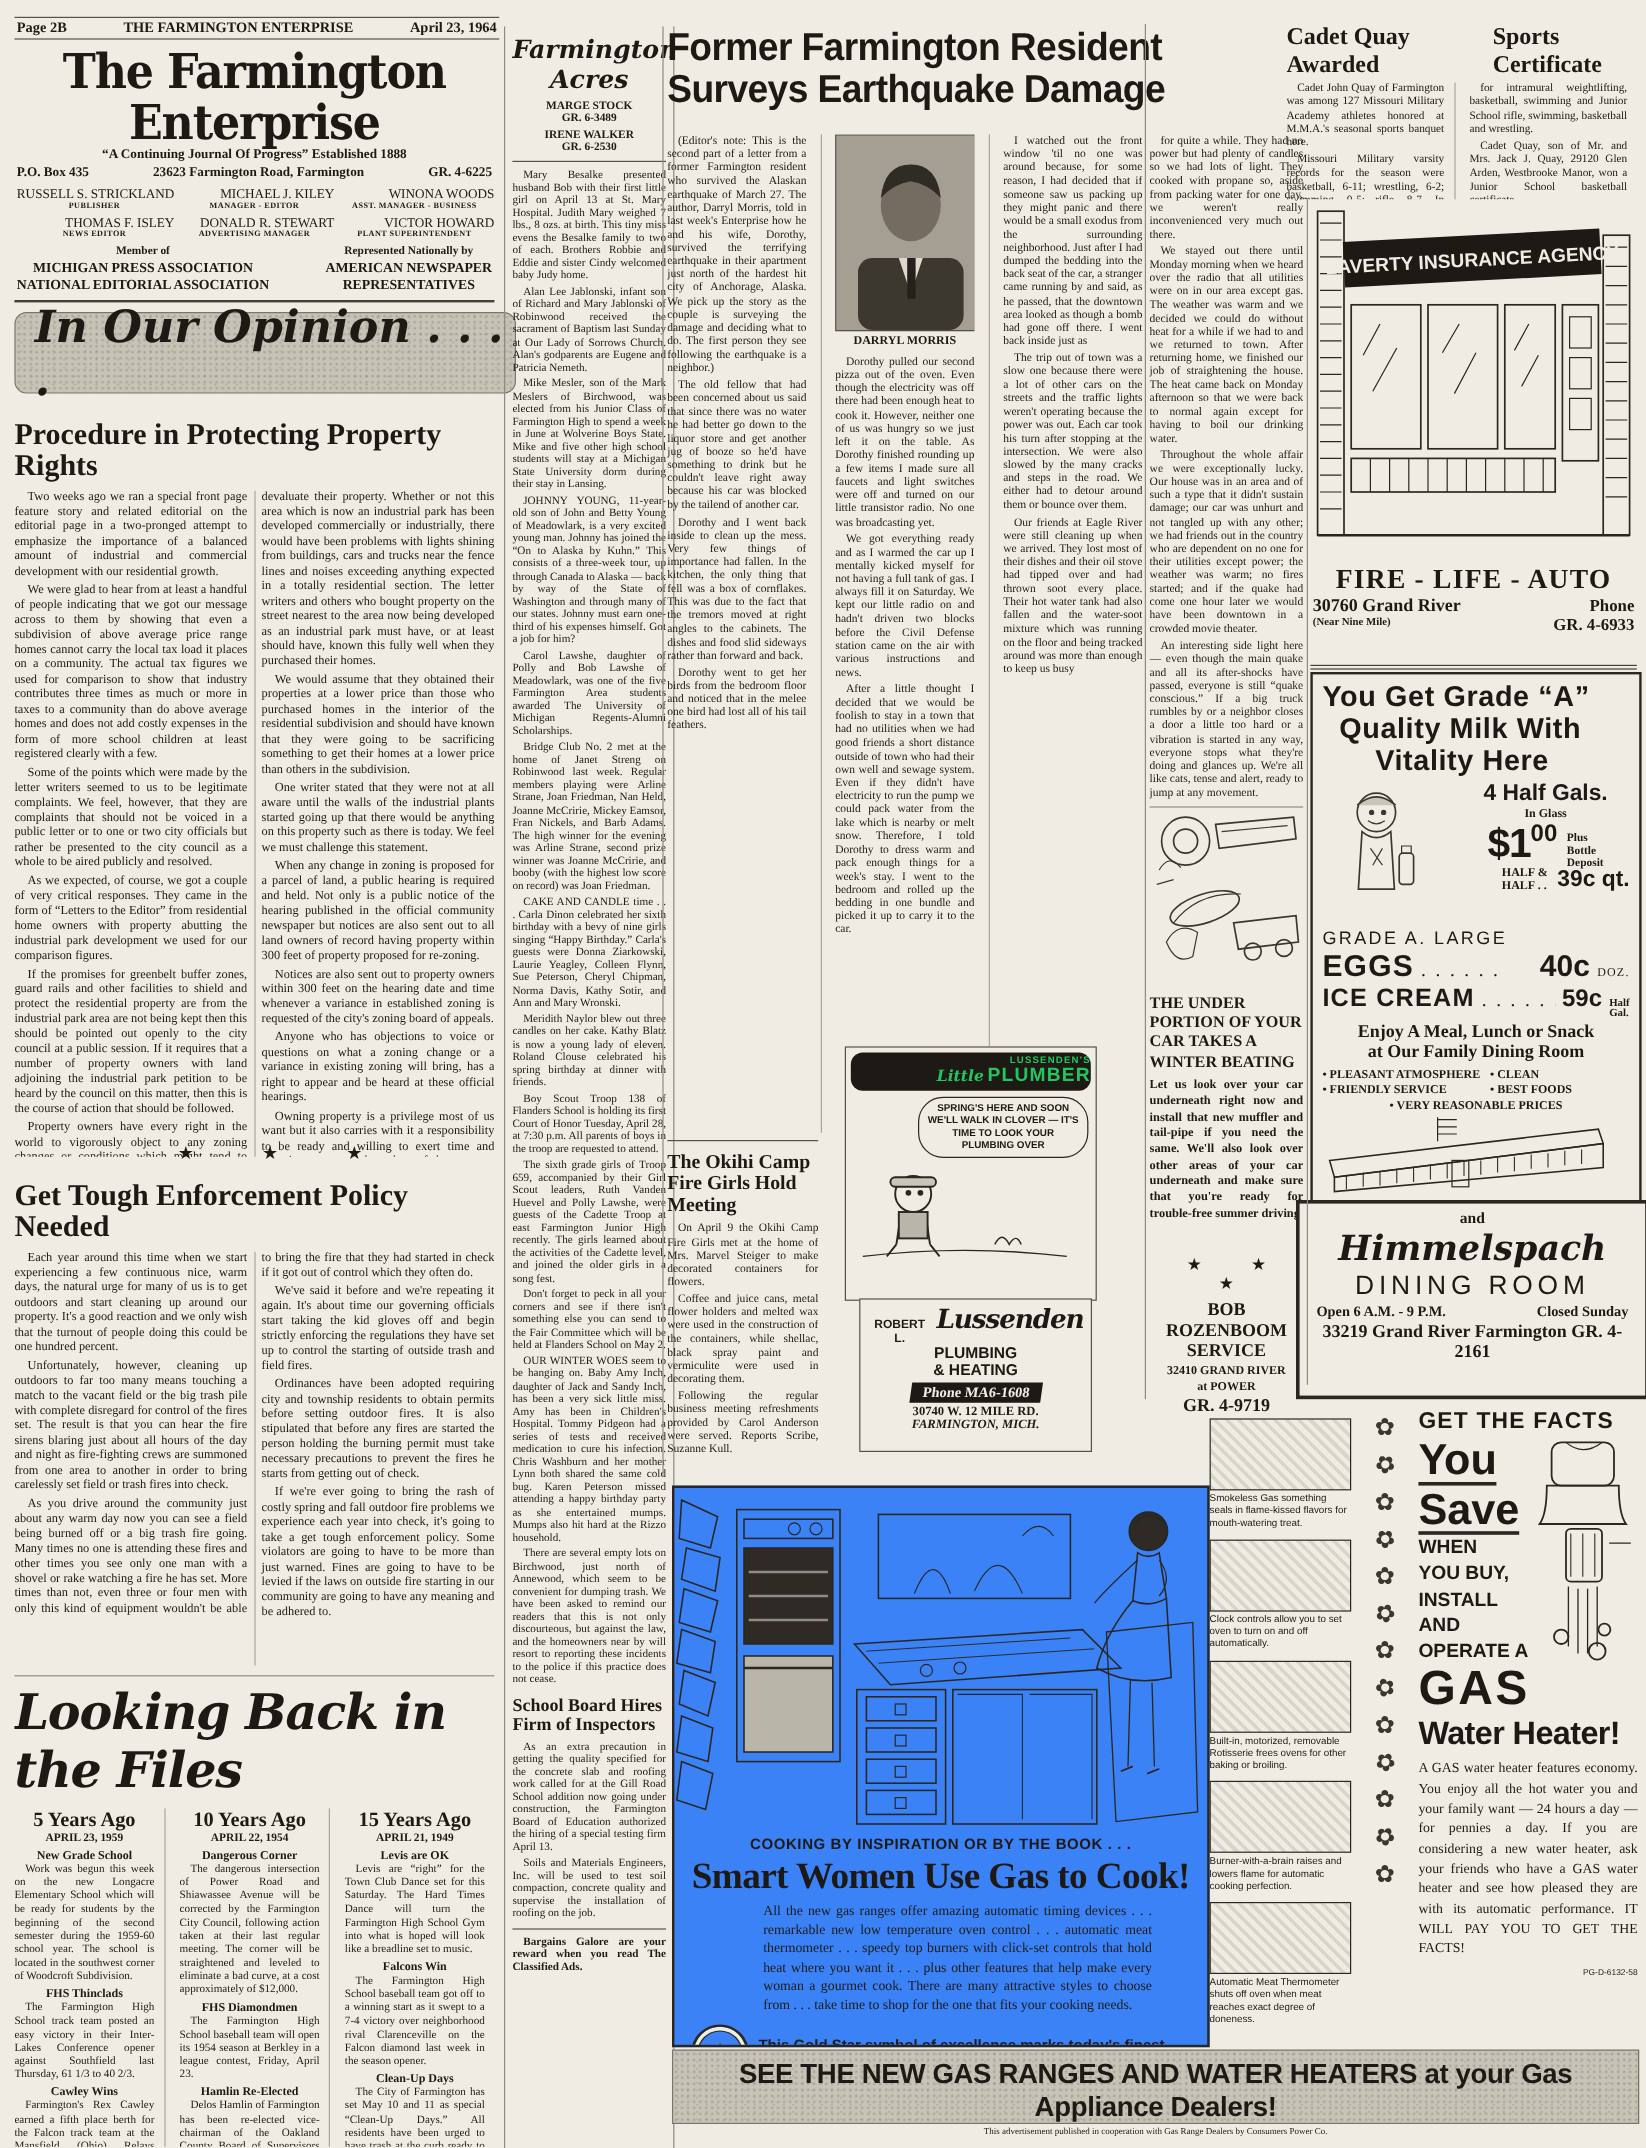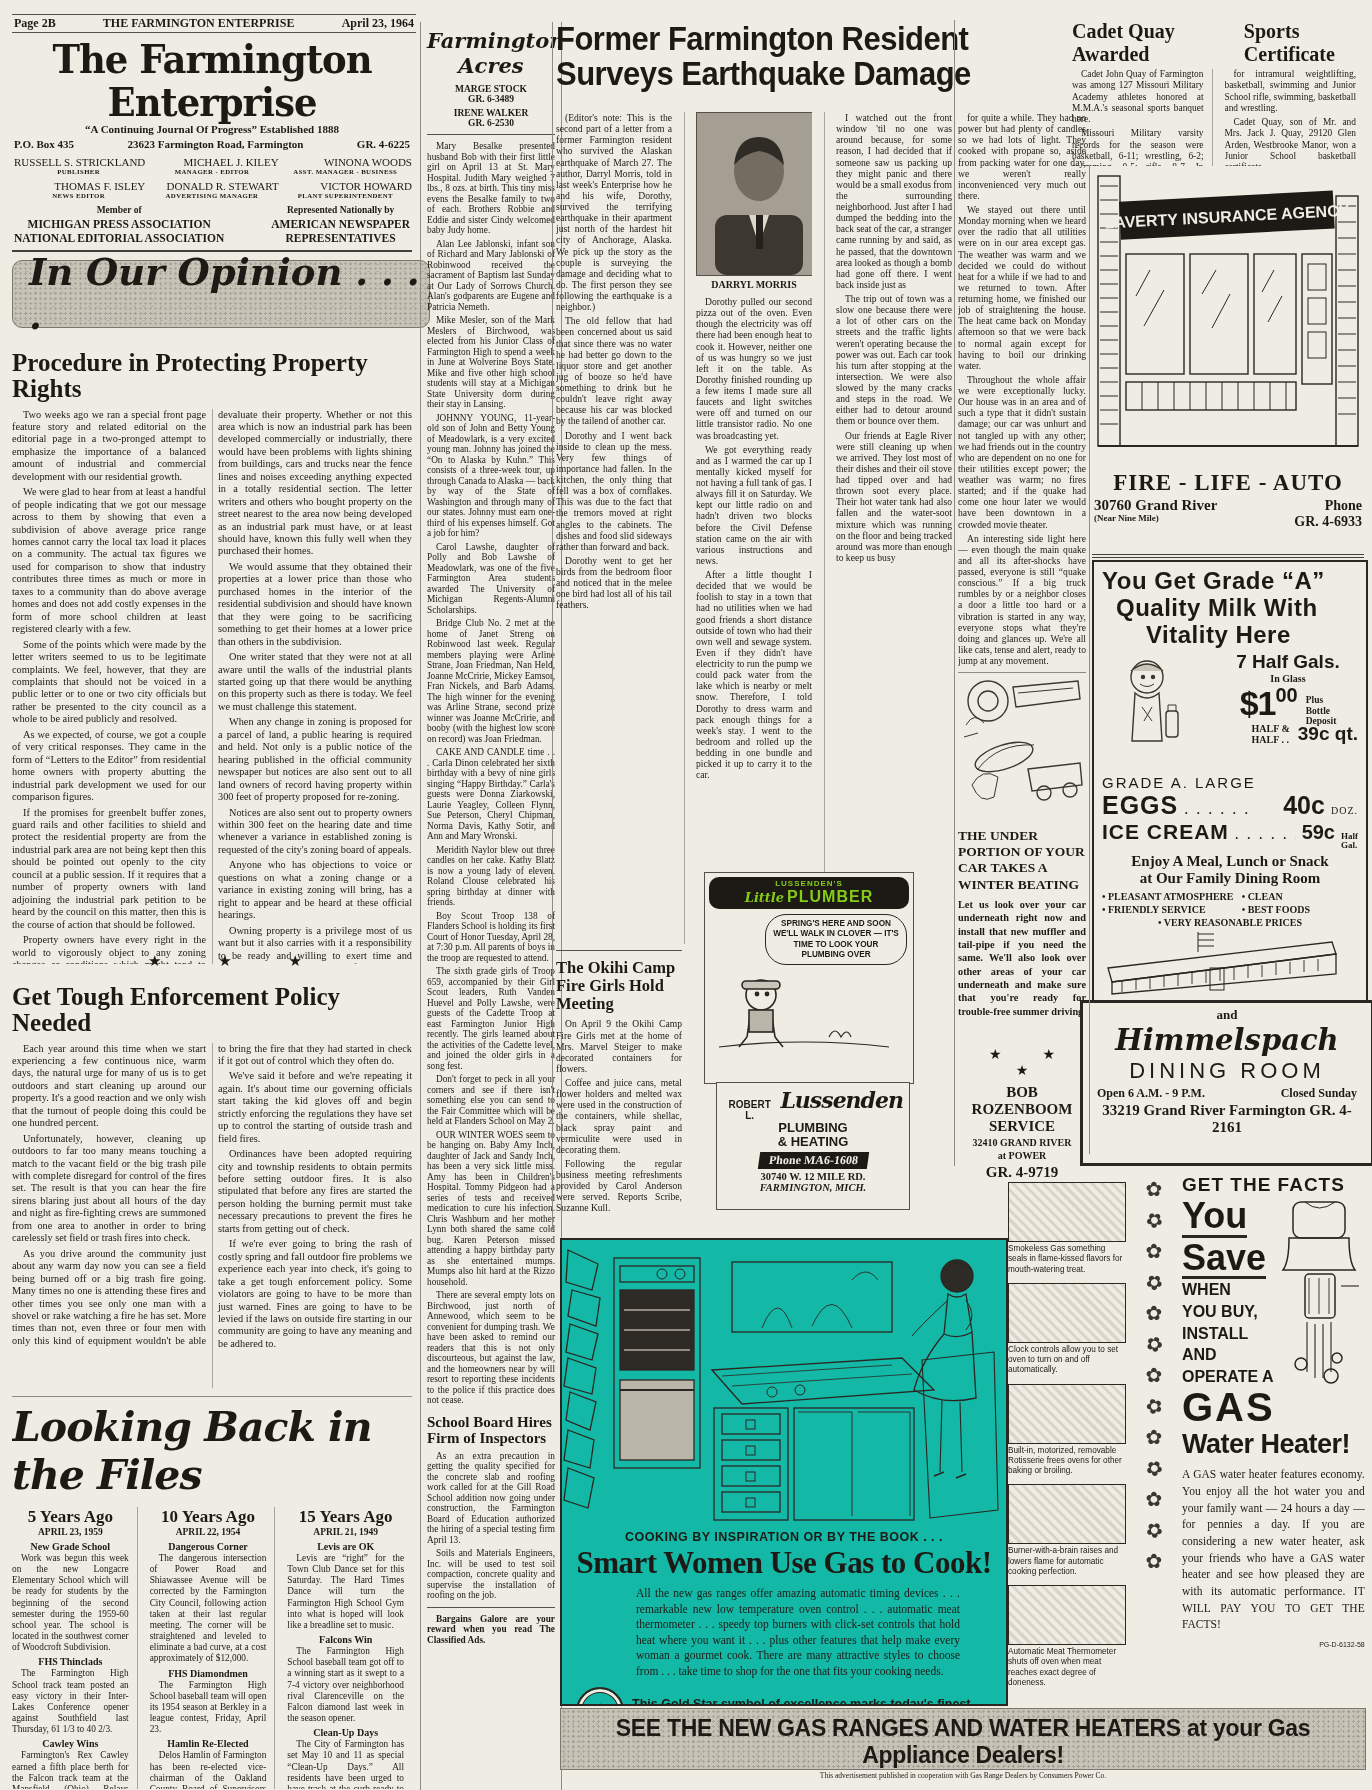--- a/index.html
+++ b/index.html
@@ -118,37 +118,37 @@
   .him{border:3px solid #2a2722;text-align:center;padding:4px 6px;background:#efece3;}
   .script{font-family:"DejaVu Serif",serif;font-style:italic;font-weight:bold;}
   .him-s1{font-size:30px;letter-spacing:1px;}
   .him-and{font-size:13px;font-weight:bold;}
   .him-s2{font-size:29px;}
   .him-dining{font-family:"Liberation Sans",sans-serif;font-size:22px;letter-spacing:4px;margin-top:1px;}
   .him-hours{display:flex;justify-content:space-between;font-weight:bold;font-size:12px;padding:2px 8px 0;}
   .him-addr{font-weight:bold;font-size:15px;margin-top:1px;}
   
   .toon{border:1px solid #55514a;background:#efece3;padding:4px;}
-  .pl-band{background:#1d1a15;color:#84cc16;border-radius:10px;text-align:center;padding:2px 0 3px;}
+  .pl-band{background:#1d1a15;color:#22c55e;border-radius:10px;text-align:right;padding:2px 0 3px;}
   .pl-b1{font-family:"Liberation Sans",sans-serif;font-weight:bold;font-size:8px;letter-spacing:1px;display:block;}
   .pl-b2{font-family:"DejaVu Serif",serif;font-style:italic;font-weight:bold;font-size:13px;margin-right:3px;}
   .pl-b3{font-family:"Liberation Sans",sans-serif;font-weight:bold;font-size:16px;letter-spacing:1px;}
   .bubble{border:1.5px solid #2a2722;border-radius:21px;background:#efece3;
           font-family:"Liberation Sans",sans-serif;font-weight:bold;font-size:8.2px;text-align:center;
           padding:4px 6px;margin:5px 2px 2px 56px;line-height:1.25;}
   .plbox{border:1px solid #55514a;padding:4px 6px;text-align:center;background:#efece3;}
   .plbox-top{display:flex;align-items:baseline;justify-content:center;gap:4px;}
   .pl-robert{font-family:"Liberation Sans",sans-serif;font-weight:bold;font-size:10px;}
   .pl-luss{font-family:"DejaVu Serif",serif;font-style:italic;font-weight:bold;font-size:22px;letter-spacing:-1px;}
   .pl-ph{background:#1d1a15;color:#efece3;font-weight:bold;font-size:12px;padding:1px 10px;display:inline-block;
          transform:skewX(-8deg);margin:2px 0;}
   .pl-l1{font-family:"Liberation Sans",sans-serif;font-weight:bold;font-size:13px;line-height:1.1;}
   .pl-addr{font-weight:bold;font-size:10.5px;} .pl-city{font-style:italic;font-weight:bold;font-size:10.5px;}
   
-  .gascook{border:2px solid #2a2722;background:#14b8a6;overflow:hidden;}
+  .gascook{border:2px solid #2a2722;background:#3b82f6;overflow:hidden;}
   .gc-kicker{font-family:"Liberation Sans",sans-serif;font-weight:bold;font-size:12.5px;text-align:center;letter-spacing:.5px;}
   .gc-head{font-family:"Liberation Serif",serif;font-weight:bold;font-size:31px;text-align:center;
            letter-spacing:-.5px;margin:1px 0 5px;}
   .gc-body{font-size:11.5px;line-height:1.35;text-align:justify;margin:0 46px 8px 74px;}
   .gc-star-row{display:flex;align-items:center;gap:8px;margin:2px 10px 6px 14px;}
   .seal{width:44px;height:44px;border:2px solid #2a2722;border-radius:50%;display:flex;align-items:center;
         justify-content:center;font-size:22px;font-family:"DejaVu Sans",sans-serif;flex:0 0 auto;
         box-shadow:inset 0 0 0 3px #efece3, inset 0 0 0 4px #2a2722;}
   .gc-star-note{font-family:"Liberation Sans",sans-serif;font-weight:bold;font-size:12.5px;}
   
@@ -577,21 +577,21 @@
           <path d="M33 42 Q45 52 57 42 L60 90 L30 90 Z"></path>
           <path d="M40 56 L50 70 M50 56 L42 70" stroke-width="1"></path>
           <circle cx="41" cy="26" r="1.5" fill="#3a372f"></circle>
             <circle cx="51" cy="26" r="1.5" fill="#3a372f"></circle>
           <path d="M38 33 Q45 38 52 33" stroke-width="1"></path>
           <rect x="64" y="60" width="12" height="26" rx="3"></rect>
           <path d="M66 60 v-6 h8 v6" stroke-width="1"></path>
         </g>
       </svg>
       <div class="d-price">
-        <div class="d-halfg">7 Half Gals.</div>
+        <div class="d-halfg">4 Half Gals.</div>
         <div class="d-inglass">In Glass</div>
         <div>
           <span class="d-dollar">$1</span><span class="d-cents">00</span>
           <span class="d-note">
             <span style="display:block">Plus</span>
             <span style="display:block">Bottle</span>
             <span style="display:block">Deposit</span>
           </span>
         </div>
         <div class="hh">

